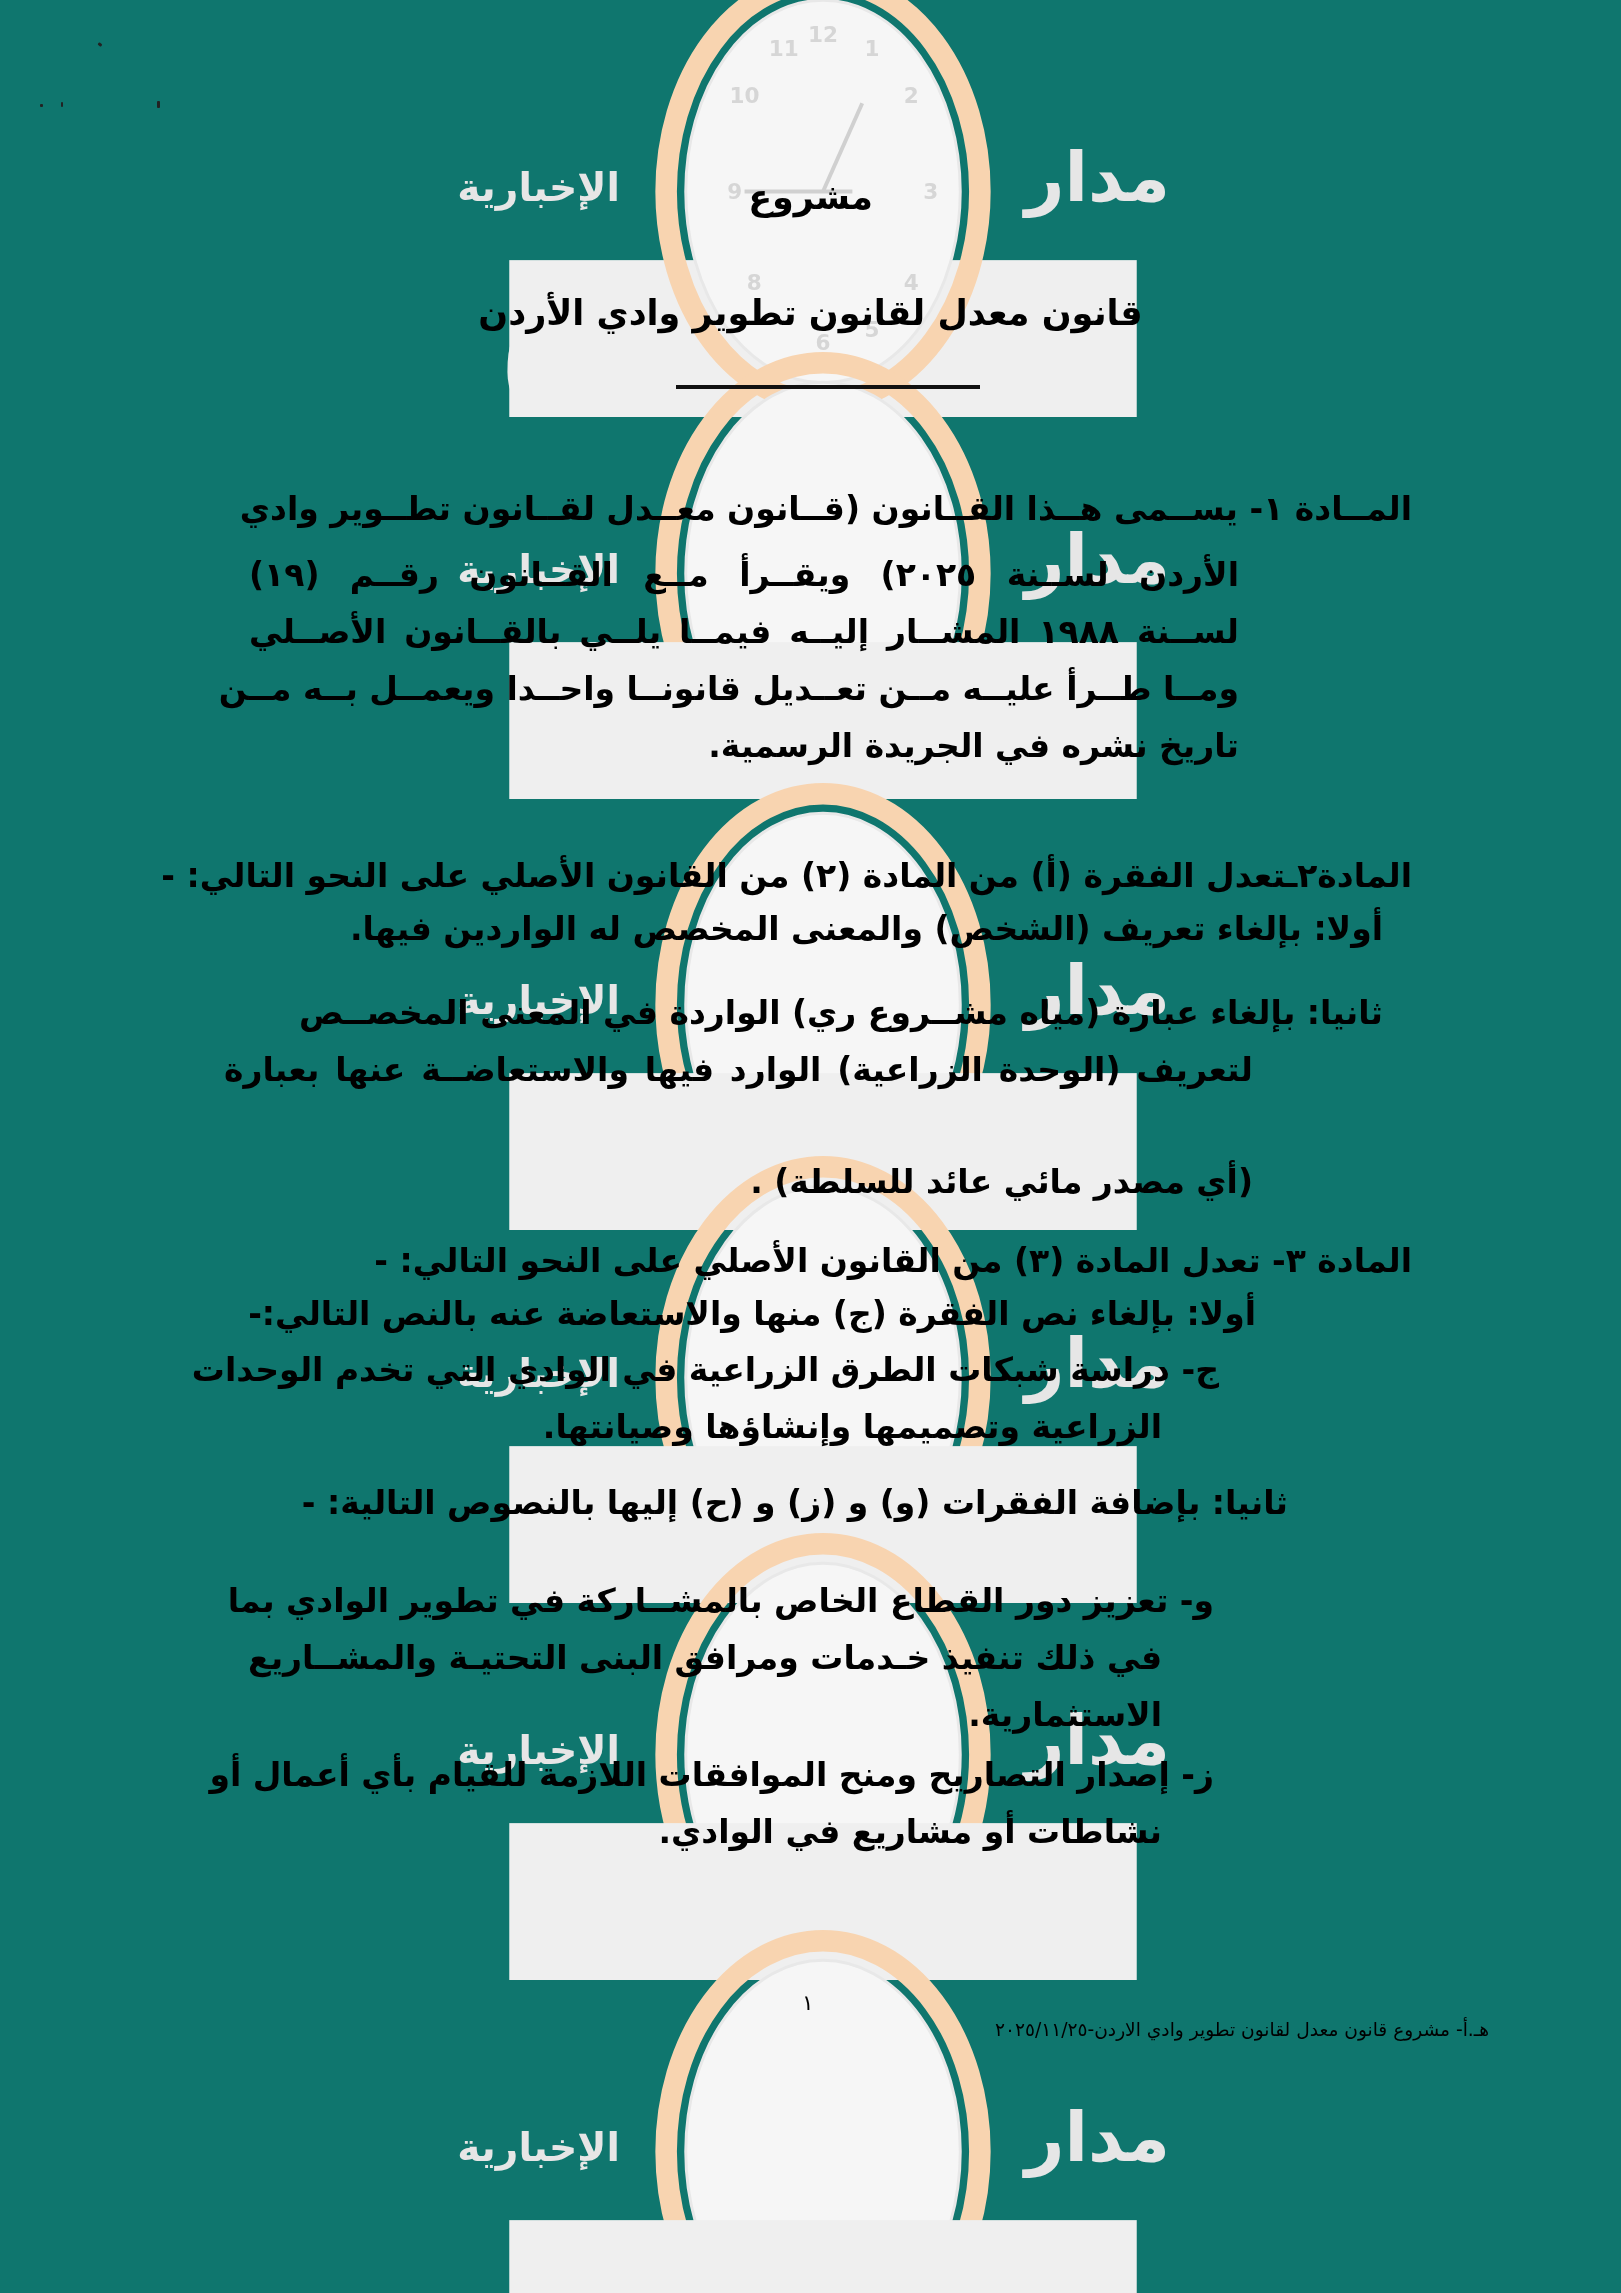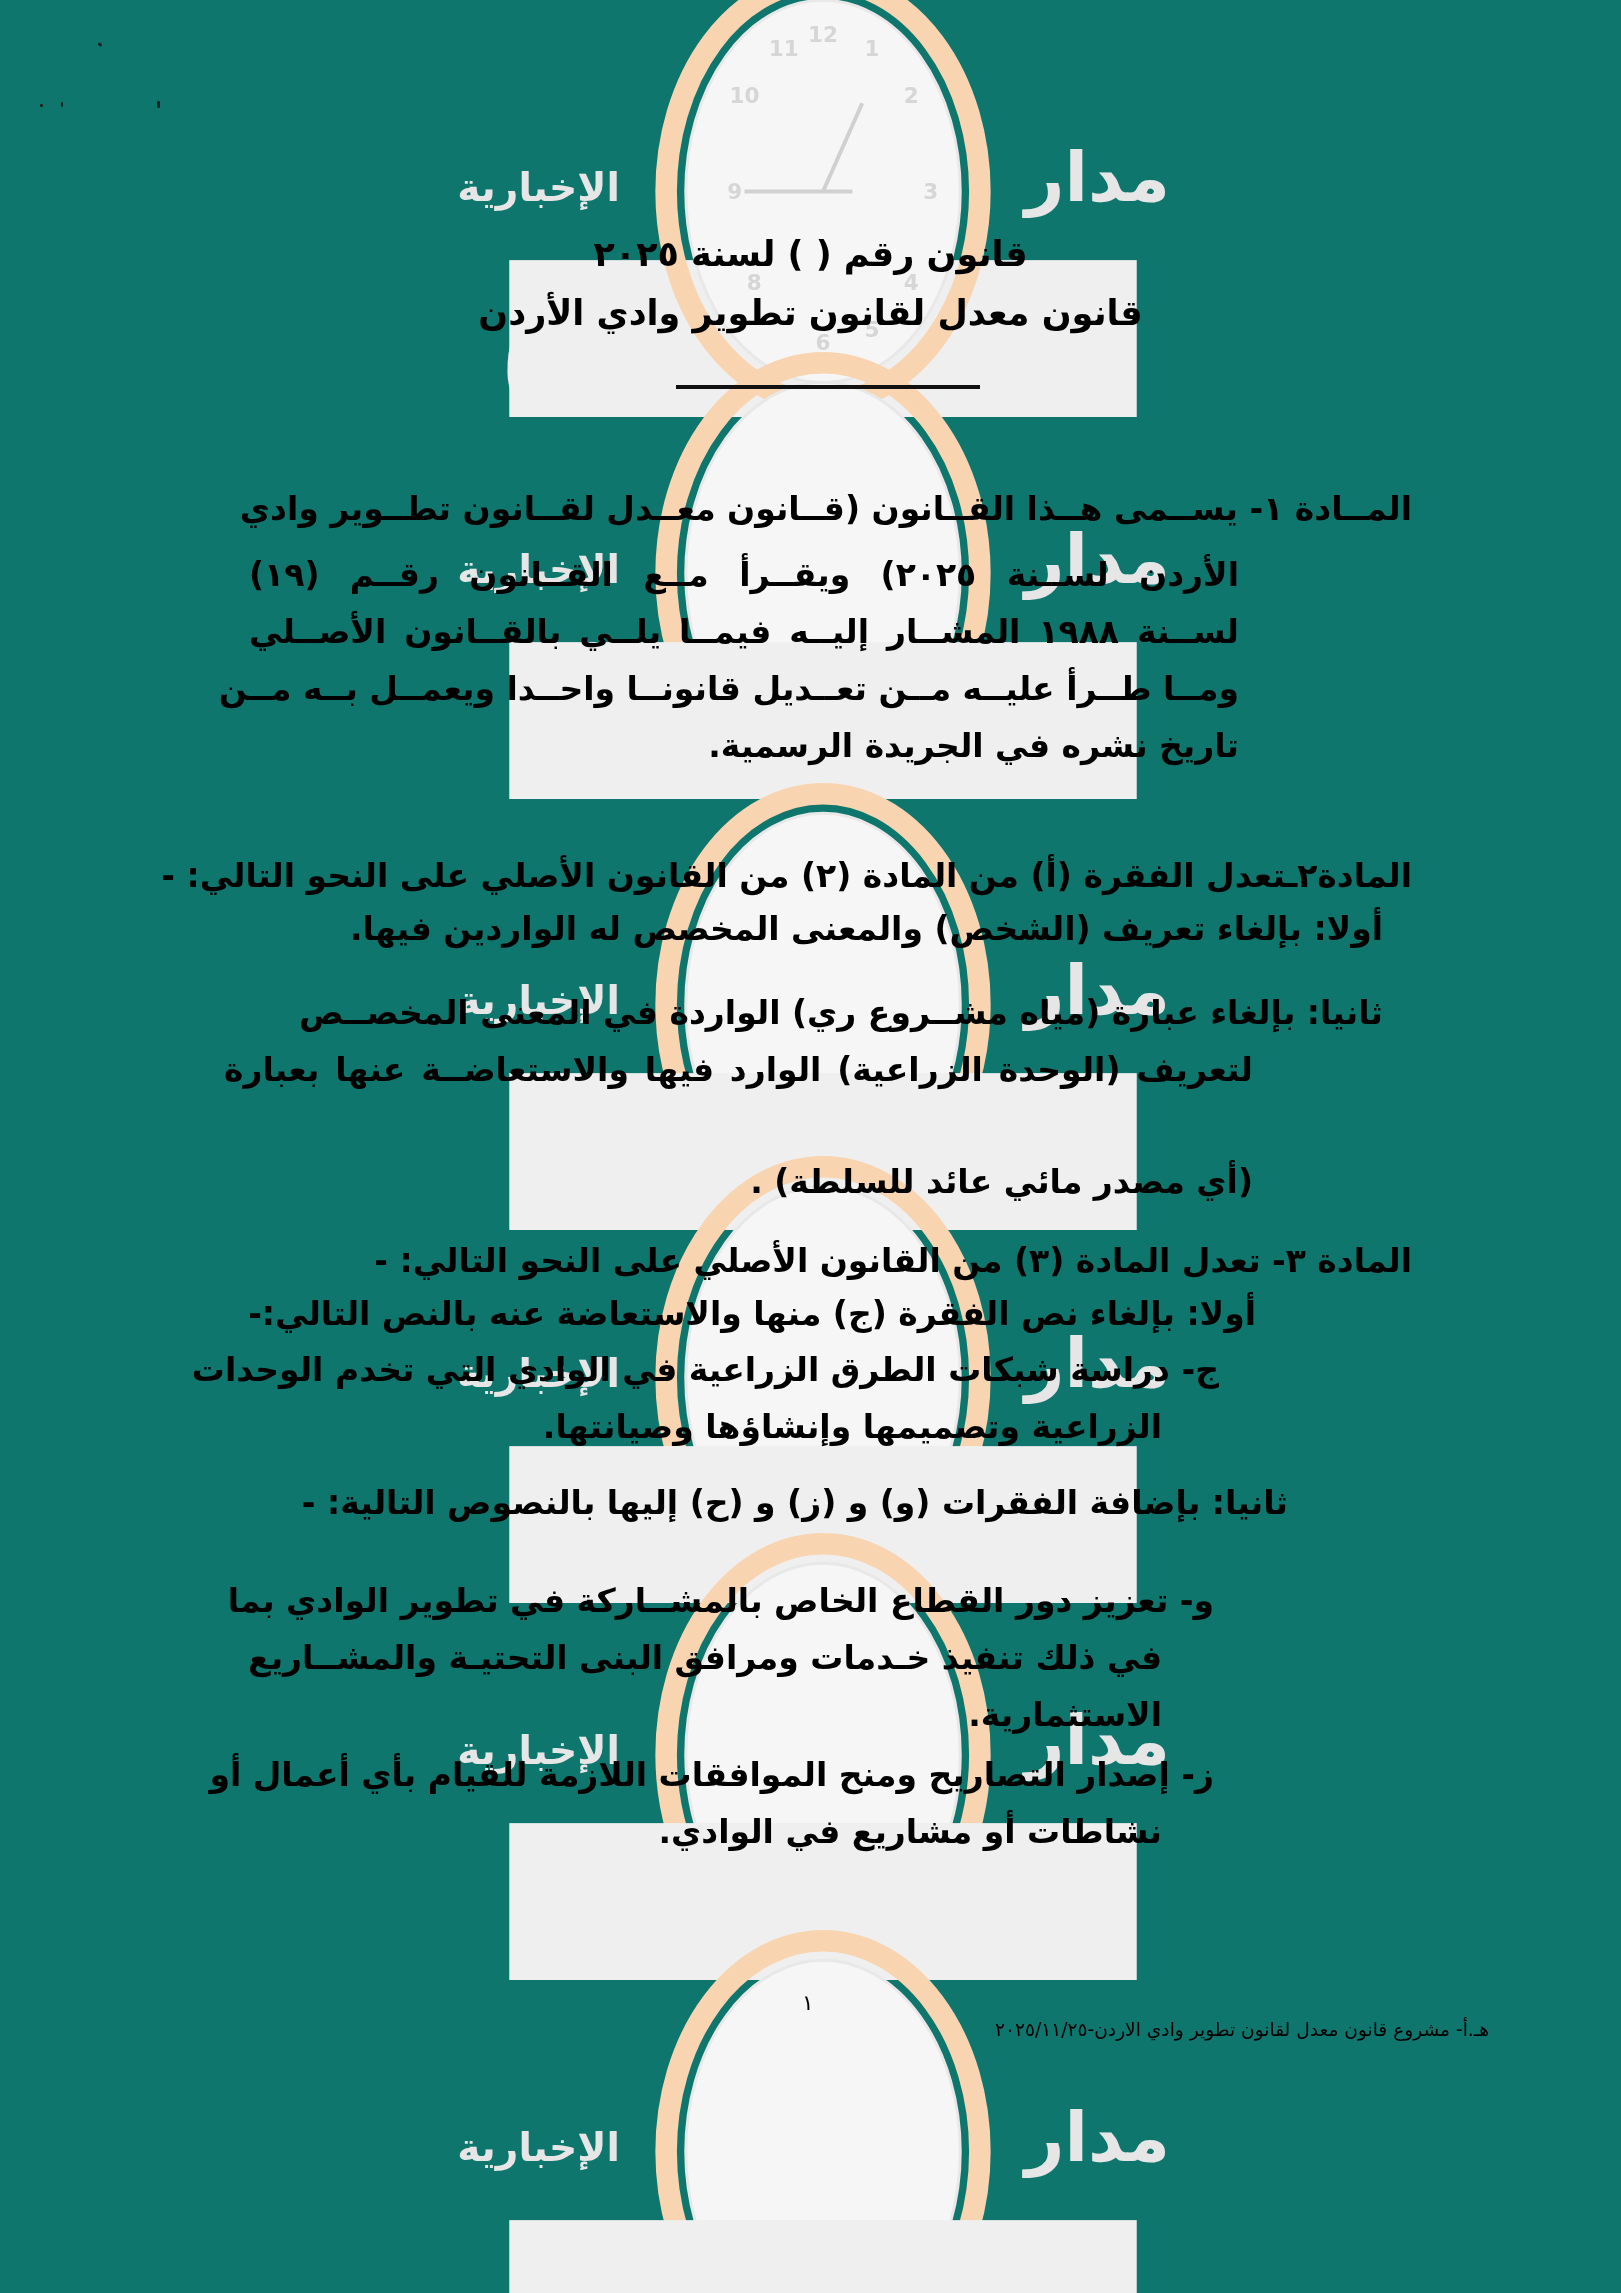--- a/index.html
+++ b/index.html
@@ -103,21 +103,21 @@
         <ellipse cx="410" cy="230" rx="160" ry="215" fill="none" stroke="#f8d4b0" stroke-width="22"></ellipse>
         <ellipse cx="410" cy="230" rx="140" ry="195" fill="#f6f6f6" stroke="#e8e8e8" stroke-width="3"></ellipse>
         <text x="690" y="240" font-family="DejaVu Sans, sans-serif" font-size="70" font-weight="bold" fill="#e6e6e6" text-anchor="middle">مدار</text>
         <text x="120" y="240" font-family="DejaVu Sans, sans-serif" font-size="40" font-weight="bold" fill="#e6e6e6" text-anchor="middle">الإخبارية</text>
         <rect x="90" y="300" width="640" height="170" fill="#efefef"></rect>
       </svg>
   </div>
 
   <div class="doc">
 
-    <div class="title" style="top:233px;">قانون رقم (   ) لسنة ٢٠٢٥</div>
+    <div class="title" style="top:176px;">مشروع</div>
     <div class="title" style="top:292px;">قانون معدل لقانون تطوير وادي الأردن</div>
     <div class="title-rule"></div>
 
     <div>
       <div class="line r1440 j" style="top:487px; width:1166px;">المــادة ١- يســمى هــذا القــانون (قــانون معــدل لقــانون تطــوير وادي</div>
       <div class="line r1260 j" style="top:544px; width:990px;">الأردن لســنة ٢٠٢٥) ويقــرأ مــع القــانون رقــم (١٩)</div>
       <div class="line r1260 j" style="top:601px; width:990px;">لســنة ١٩٨٨ المشــار إليــه فيمــا يلــي بالقــانون الأصــلي</div>
       <div class="line r1260 j" style="top:658px; width:990px;">ومــا طــرأ عليــه مــن تعــديل قانونــا واحــدا ويعمــل بــه مــن</div>
       <div class="line r1260" style="top:715px;">تاريخ نشره في الجريدة الرسمية.</div>
     </div>

